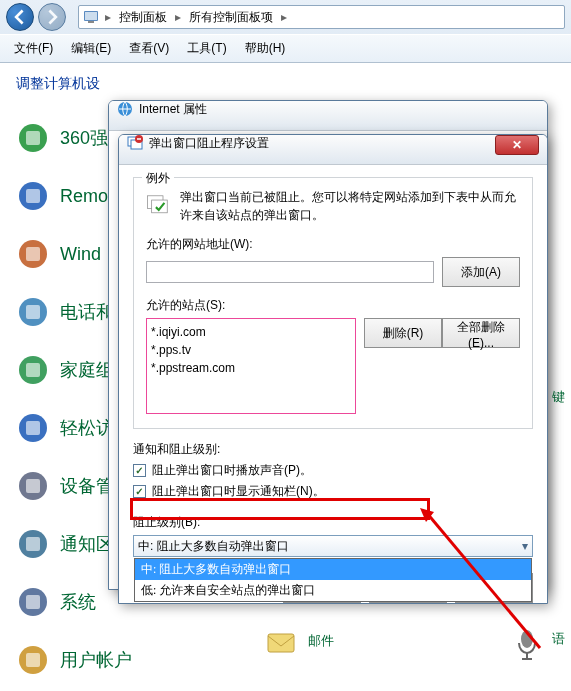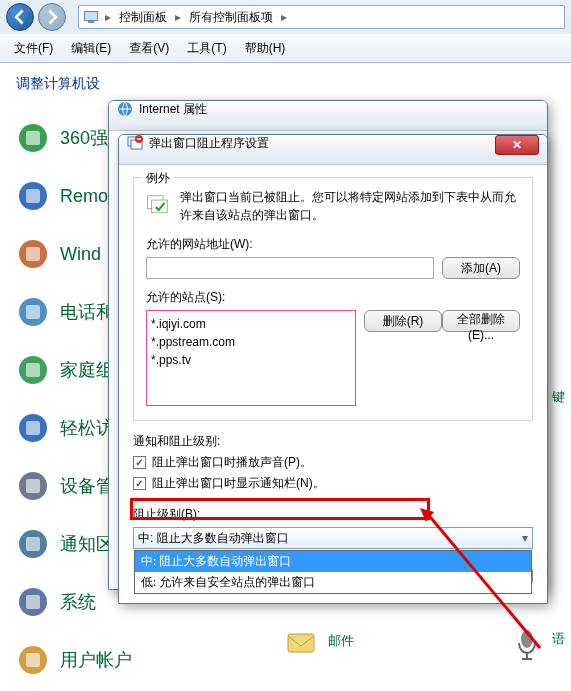--- a/index.html
+++ b/index.html
@@ -27,21 +27,21 @@
 .dlg-title .t{flex:1;margin-left:6px}
 .dlg-close{width:44px;height:20px;background:linear-gradient(#e07070,#c23030);border:1px solid #8a2020;border-radius:3px;color:#fff;display:flex;align-items:center;justify-content:center;font-weight:bold;margin-left:auto}
 .dlg-body{padding:12px 14px}
 .fieldset{border:1px solid #d0d4d8;padding:10px 12px 14px;position:relative;margin-bottom:12px}
 .fieldset .legend{position:absolute;top:-8px;left:8px;background:#fff;padding:0 4px}
 .desc-row{display:flex;gap:10px;margin-bottom:12px}
 .desc-row .txt{line-height:1.5}
 .label{margin-bottom:4px}
 .input-row{display:flex;gap:8px;align-items:center;margin-bottom:10px}
 .text-input{flex:1;height:22px;border:1px solid #abadb3;padding:0 4px;background:#fff}
-.btn{height:22px;min-width:78px;background:linear-gradient(#f8f8f8,#e4e4e4);border:1px solid #8e8f8f;border-radius:6px;font-size:12px;padding:0 8px}
+.btn{height:30px;min-width:78px;background:linear-gradient(#f8f8f8,#e4e4e4);border:1px solid #8e8f8f;border-radius:0;font-size:12px;padding:0 8px}
 .listbox{width:290px;height:96px;border:1px solid #ec4899;background:#fff;padding:4px;font-family:SimSun,monospace;line-height:1.5;overflow:hidden}
 .list-side{display:flex;flex-direction:row;margin-left:8px}
 .chk-row{display:flex;align-items:center;gap:6px;margin:4px 0}
 .chk{width:13px;height:13px;border:1px solid #5a7a9a;background:#fff;display:flex;align-items:center;justify-content:center;color:#2a6a2a;font-size:10px;font-weight:bold}
 .combo{width:100%;height:22px;border:1px solid #7b9ebd;background:linear-gradient(#fff,#e6eef6);display:flex;align-items:center;padding:0 4px;position:relative}
 .combo .arrow{margin-left:auto;color:#4a6a8a}
 .dropdown{position:absolute;left:0;top:22px;width:100%;background:#fff;border:1px solid #666;z-index:20}
 .dropdown .opt{padding:2px 6px;font-family:SimSun}
 .dropdown .opt.sel{background:#3399ff;color:#fff}
 .red-box{position:absolute;border:3px solid #e00000;z-index:30;pointer-events:none}
@@ -197,22 +197,22 @@
       </div>
       <div class="label">允许的网站地址(W):</div>
       <div class="input-row">
         <input class="text-input" style="">
         <button class="btn">添加(A)</button>
       </div>
       <div class="label">允许的站点(S):</div>
       <div style="display:flex">
         <div class="listbox" id="sites-list">
             <div>*.iqiyi.com</div>
+            <div>*.pps.tv</div>
             <div>*.ppstream.com</div>
-            <div>*.pps.tv</div>
           </div>
         <div class="list-side">
           <button class="btn">删除(R)</button>
           <button class="btn">全部删除(E)...</button>
         </div>
       </div>
     </div>
 
     <div class="label">通知和阻止级别:</div>
     <div class="chk-row">
@@ -240,21 +240,21 @@
     </div>
   </div>
 </div>
 
 <div class="red-box" style="left:130px;top:498px;width:300px;height:22px"></div>
 <svg class="red-arrow" style="left:420px;top:508px;width:130px;height:150px">
   <line x1="6" y1="4" x2="120" y2="140" stroke="#e00000" stroke-width="3"></line>
   <polygon points="0,0 14,4 6,14" fill="#e00000"></polygon>
 </svg>
 
-<div style="position:absolute;left:284px;top:624px;display:flex;align-items:center;gap:10px">
+<div style="position:absolute;left:264px;top:624px;display:flex;align-items:center;gap:10px">
   <svg width="34" height="34" viewBox="0 0 34 34">
       <rect x="4" y="10" width="26" height="18" rx="2" fill="#f0d878" stroke="#c0a040"></rect>
       <path d="M4 12l13 10 13-10" stroke="#c0a040" fill="none"></path>
     </svg>
   <span style="color:#006633;font-size:13px">邮件</span>
 </div>
 <div style="position:absolute;right:6px;top:388px;color:#006633;font-size:13px">键</div>
 <div style="position:absolute;right:6px;top:630px;color:#006633;font-size:13px">语</div>
 
 <svg class="mic" viewBox="0 0 28 32">

